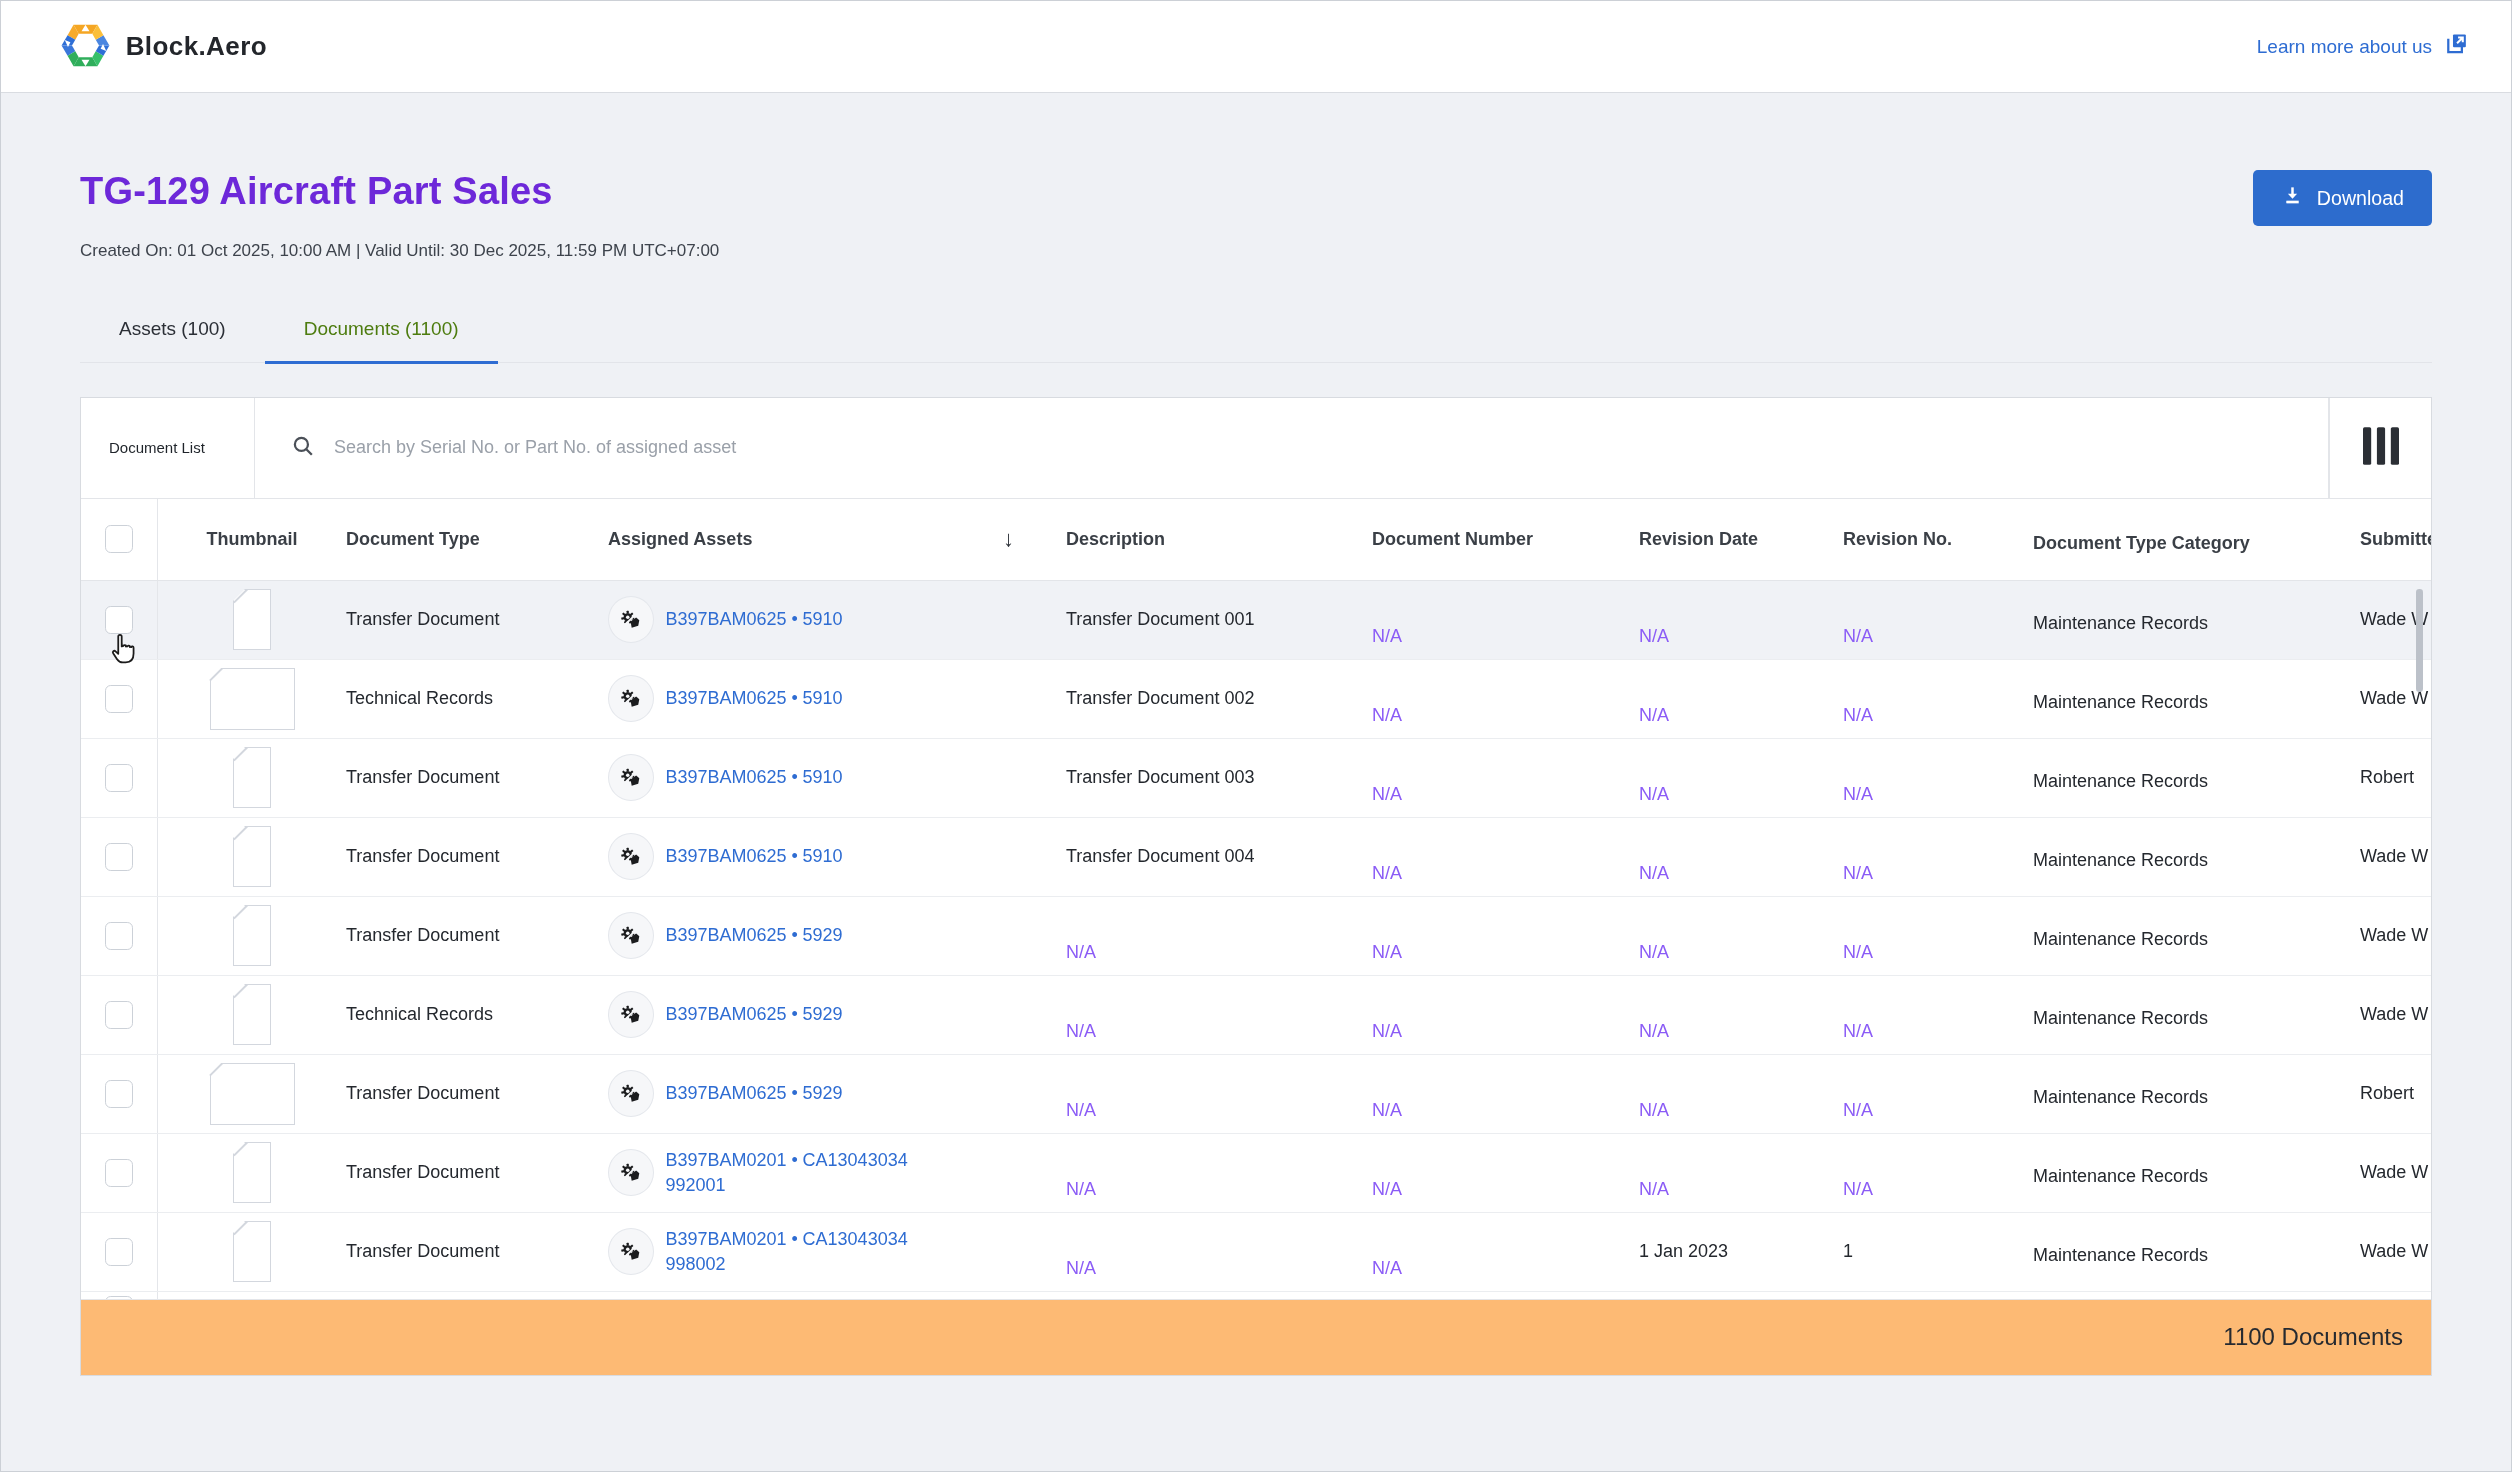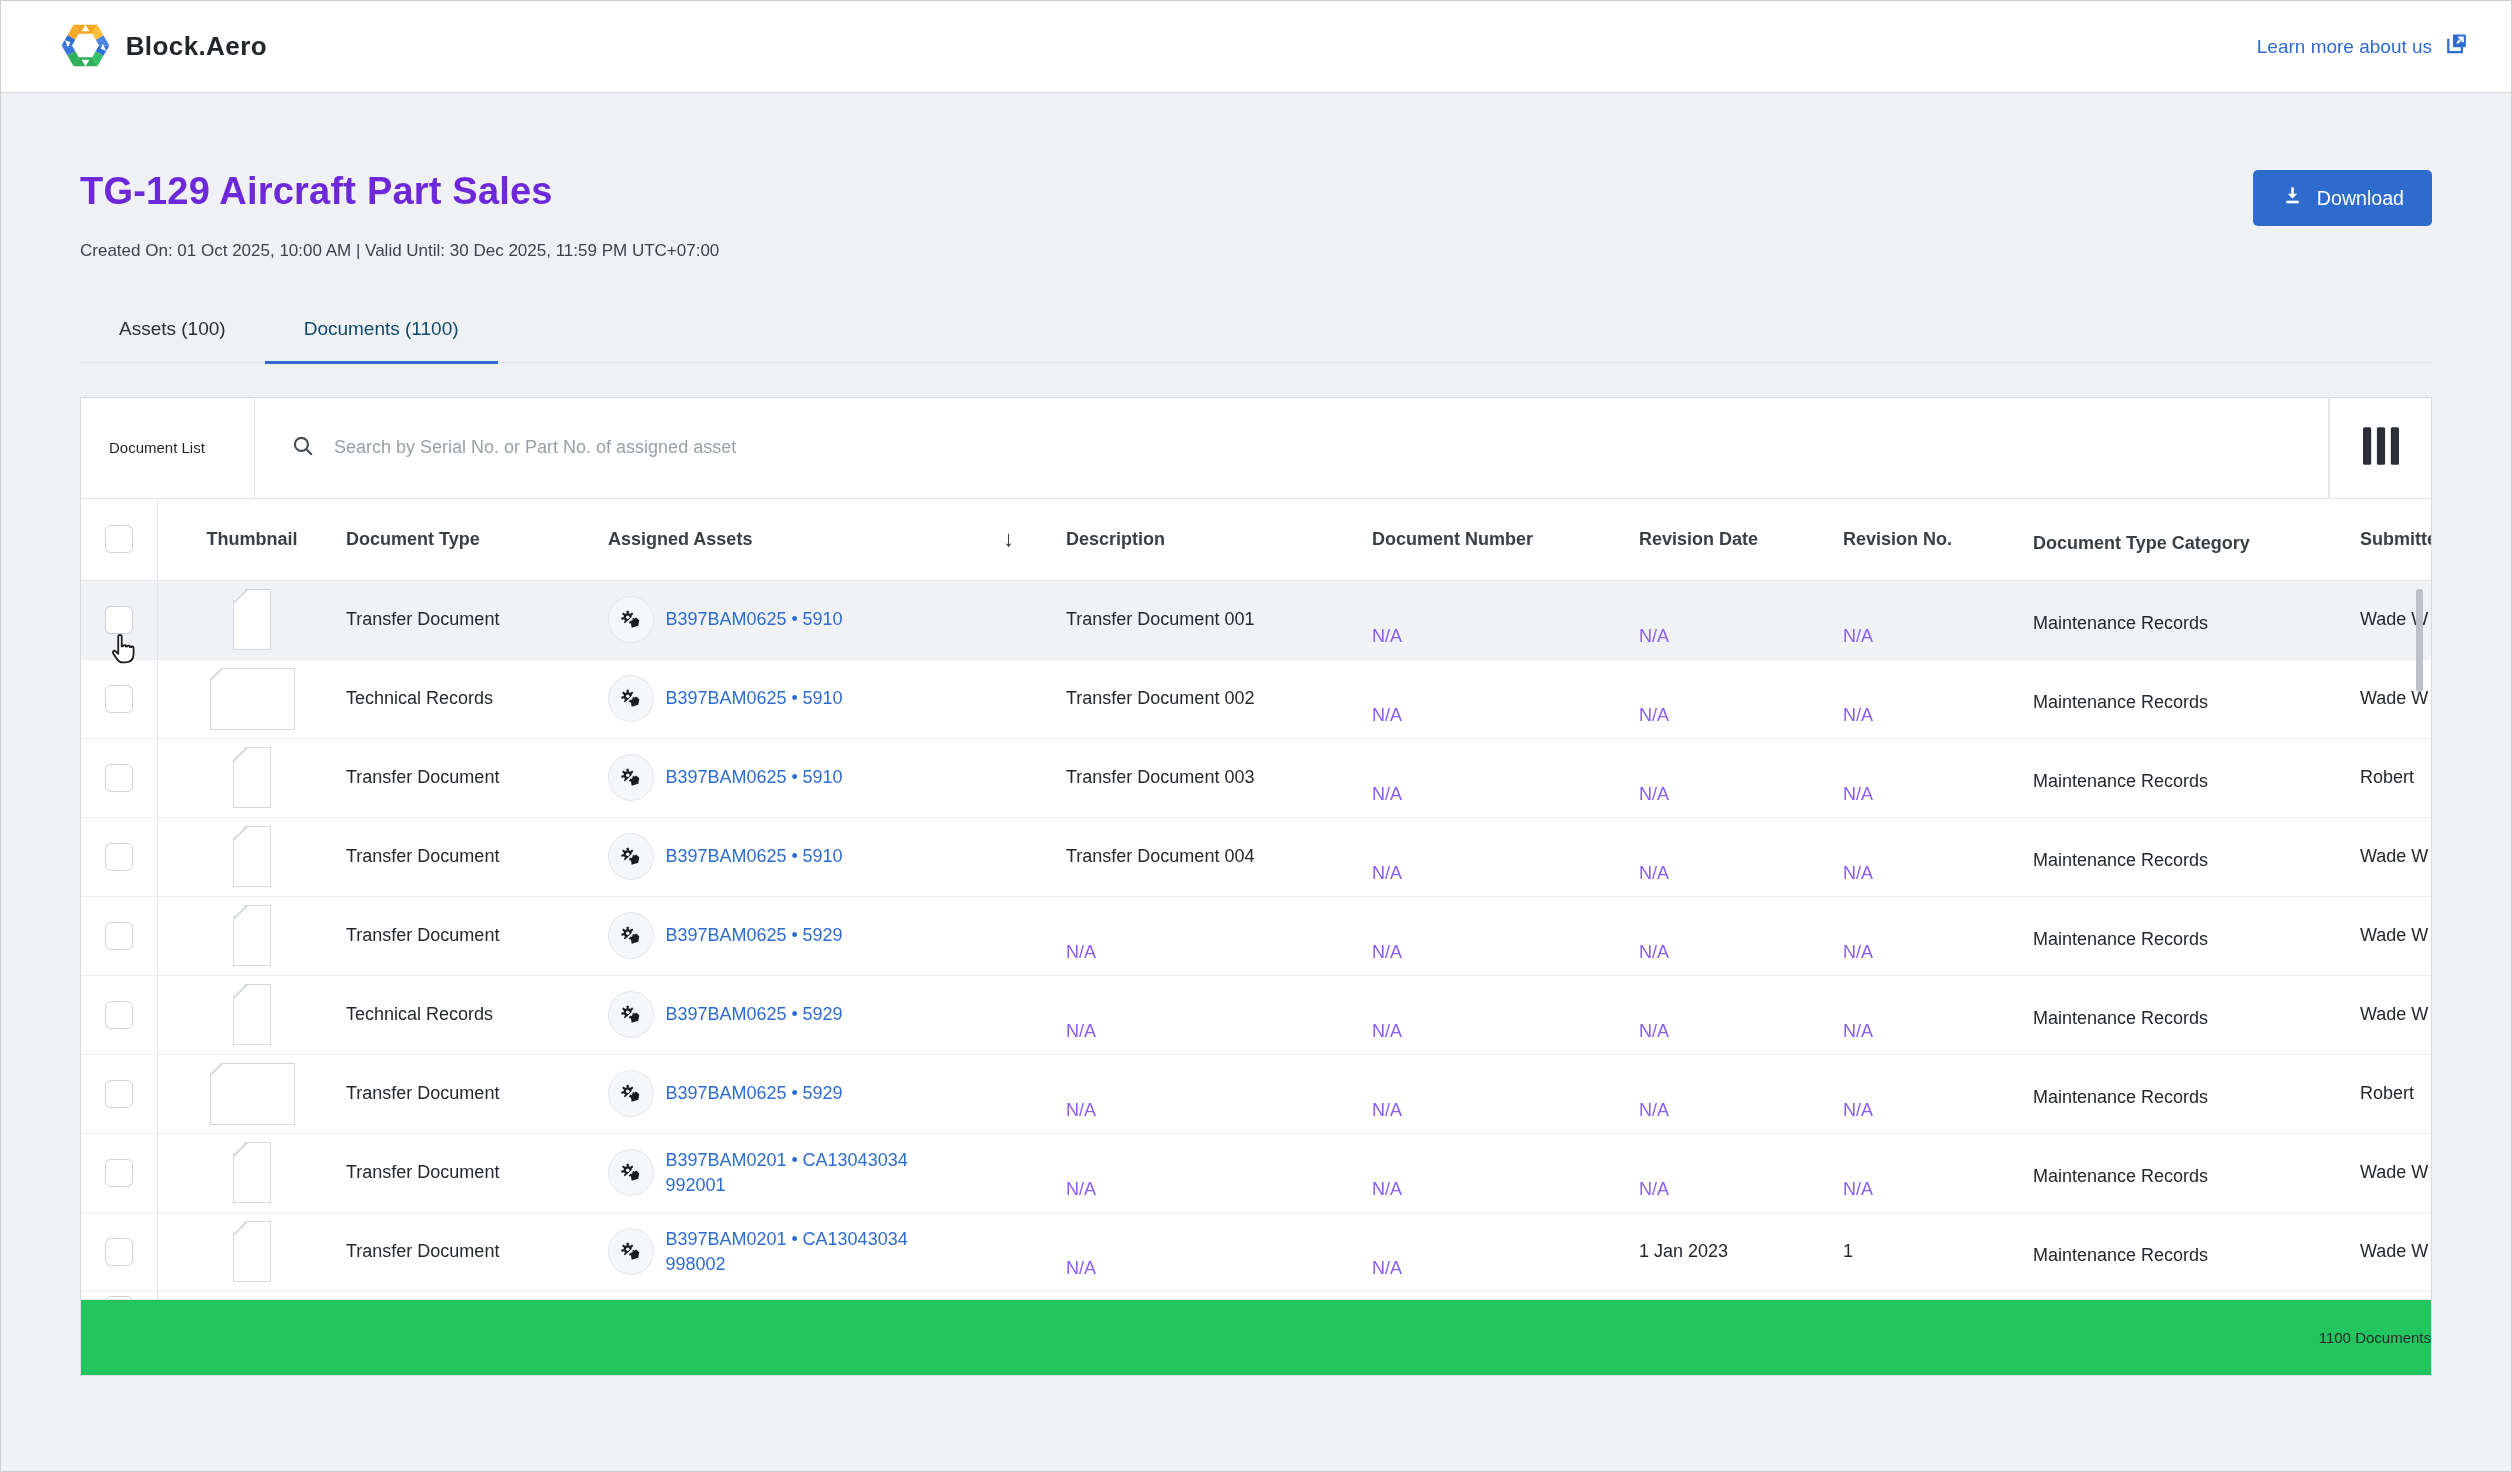--- a/index.html
+++ b/index.html
@@ -26,21 +26,21 @@
   .page-title { font-size:38px; font-weight:bold; color:#6d28d9; letter-spacing:0.2px; }
   .page-meta { margin-top:28px; font-size:17px; color:#3d434c; }
   .btn-download { display:flex; align-items:center; gap:13px; background:#2d6ccd; color:#fff;
                   border:none; border-radius:4.9px; height:56px; padding:0 28px;
                   font-size:19.6px; font-family:inherit; cursor:pointer; }
 
   
   .tabs { margin-top:57px; display:flex; border-bottom:1.6px solid #e2e4e9; }
   .tab { font-size:19px; padding:0 39px 21px 39px; color:#2b2f36; cursor:pointer;
          border-bottom:3.3px solid transparent; margin-bottom:-2.5px; }
-  .tab.active { color:#0c4a6e; border-bottom-color:#2e6cd2; }
+  .tab.active { color:#4d7c0f; border-bottom-color:#2e6cd2; }
 
   
   .card { margin-top:34px; background:#fff; border:1.6px solid #d8dbe0; height:979px;
           position:relative; }
   .toolbar { height:101px; display:flex; align-items:stretch; border-bottom:1.6px solid #e3e5e9; }
   .list-title { display:flex; align-items:center; padding:0 49px 0 28px;
                 font-size:15px; color:#1f242a; }
   .tb-divider { width:1.6px; background:#e3e5e9; }
   .searchbox { flex:1; display:flex; align-items:center; gap:18px; padding:0 24.5px 0 36px; }
   .searchbox input { flex:1; border:none; outline:none; font-size:18px; color:#26292f;
@@ -93,22 +93,22 @@
   .asset-wrap { display:flex; align-items:center; gap:11.4px; }
   .asset-badge { width:46px; height:47px; border-radius:50%; background:#f6f7f9;
                  border:1.6px solid #e4e7ec; display:flex; align-items:center;
                  justify-content:center; flex:none; }
   .asset-text { width:250px; line-height:24.5px; color:#2e6cd2; }
   .asset-link { color:#2e6cd2; text-decoration:none; cursor:pointer; }
   .asset-dot { color:#2e6cd2; padding:0 4.9px; }
   .asset-part { word-break:break-all; }
 
   .tfoot { height:76px; border-top:1.6px solid #e3e5e9; display:flex; align-items:center;
-           justify-content:flex-end; font-size:15px; color:#262a30;
-           background:#22c55e; position:absolute; bottom:0; left:0; right:0; }
+           justify-content:flex-end; padding-right:28px; font-size:24px; color:#262a30;
+           background:#fdba74; position:absolute; bottom:0; left:0; right:0; }
 
   .vscroll { position:absolute; top:191px; right:8.2px; width:6.5px; height:103px;
              background:#bcc1c9; border-radius:3.3px; cursor:pointer; }
 
   .cursor-el { position:absolute; left:103px; top:630px; width:38px; height:38px;
                pointer-events:none; z-index:50; }
 </style>
 </head>
 <body>
 

